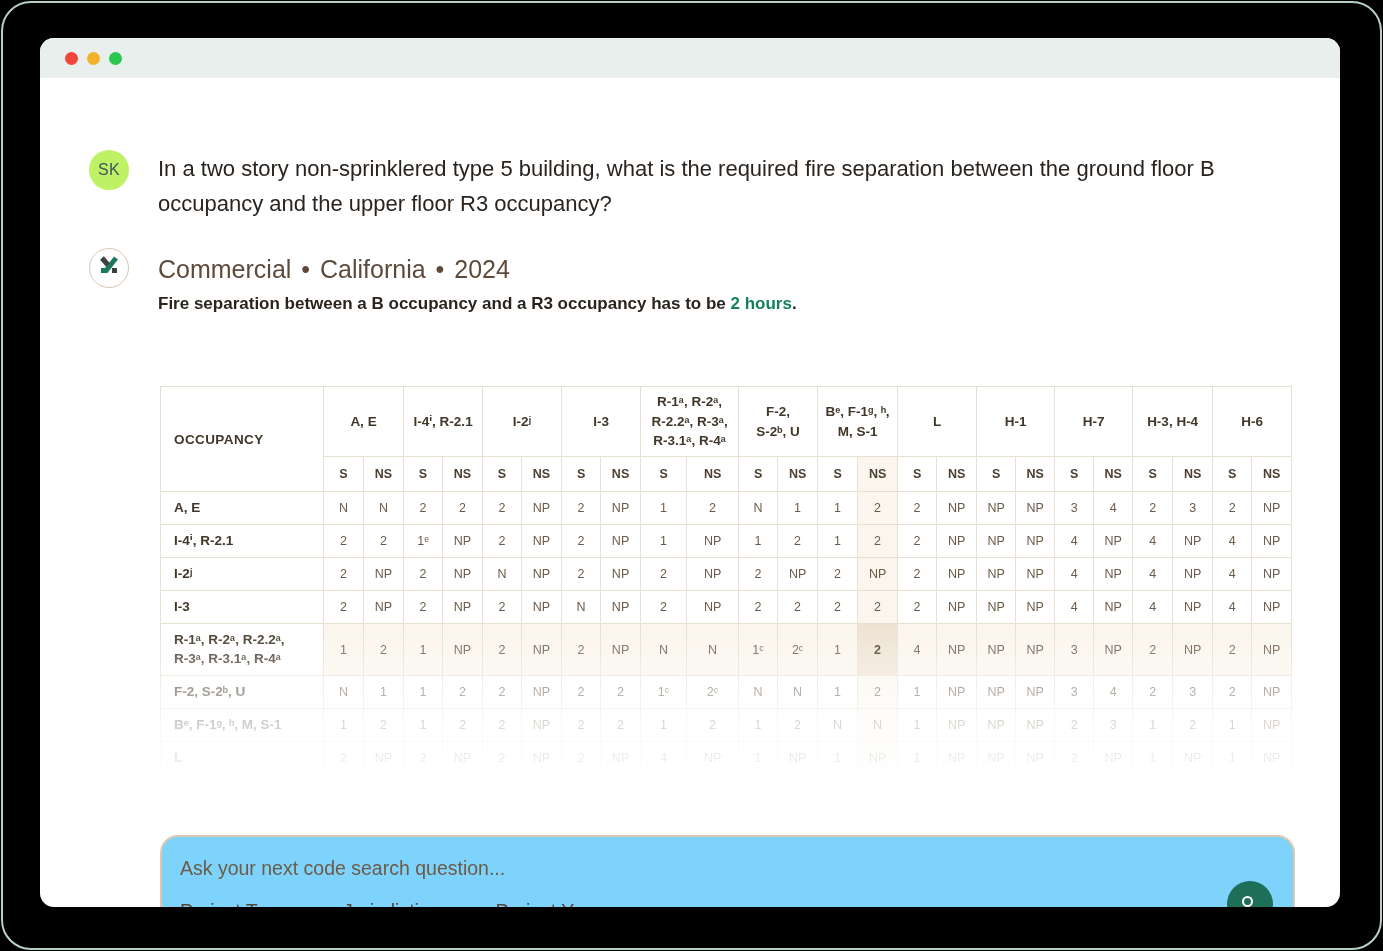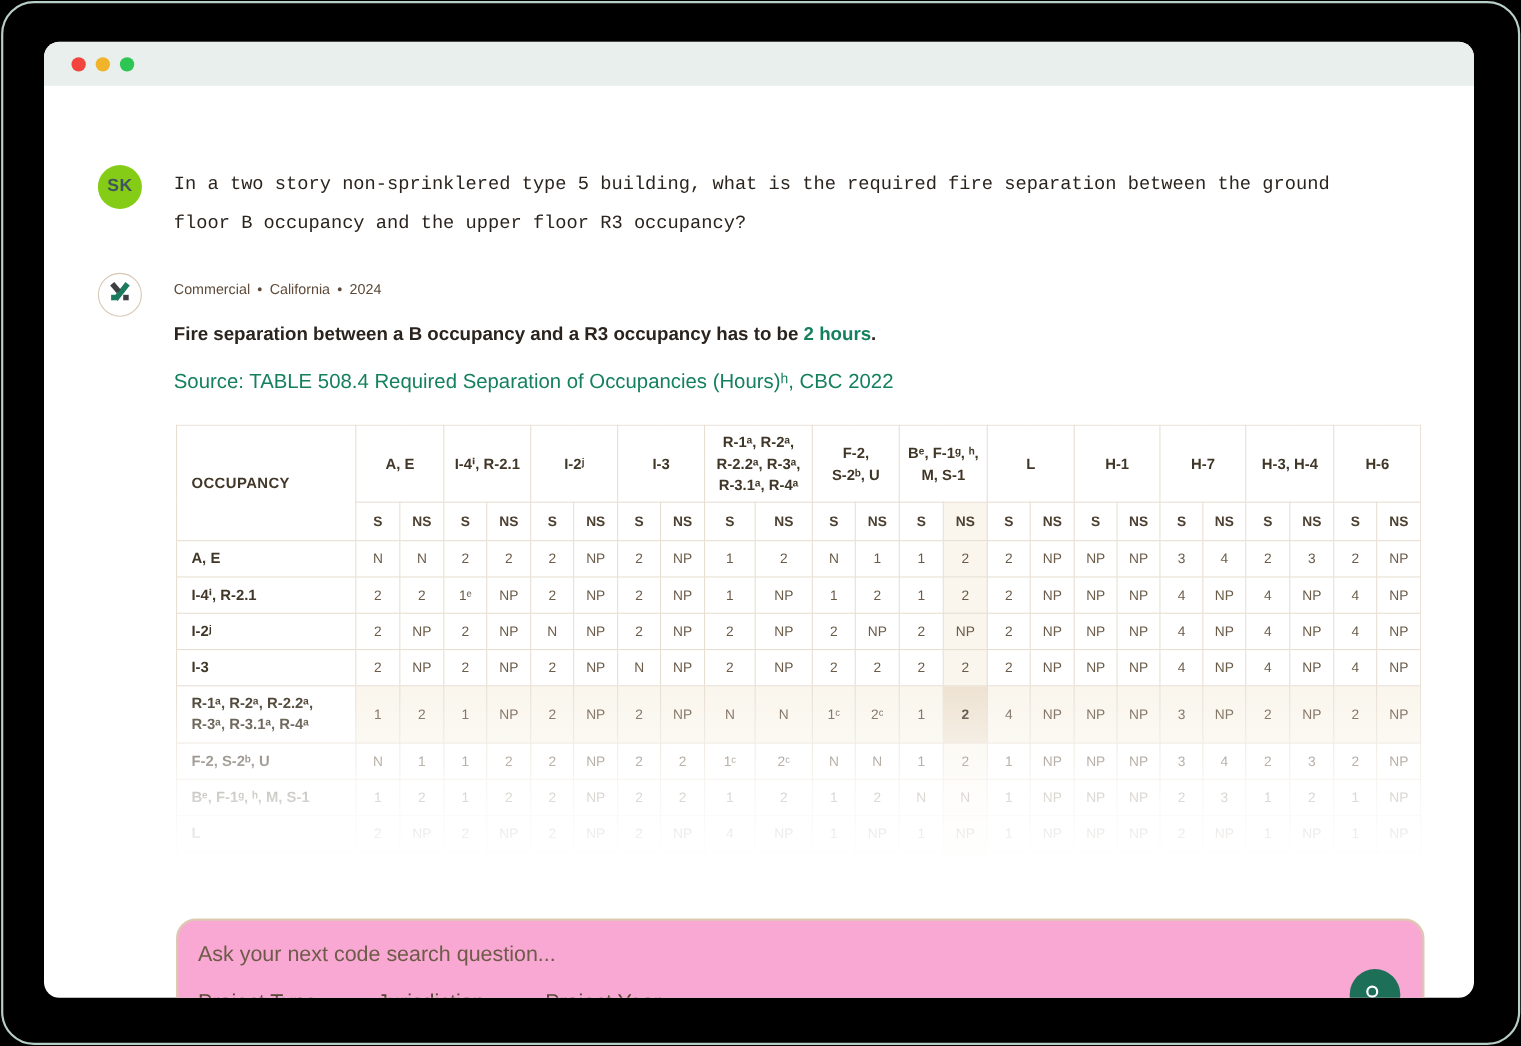--- a/index.html
+++ b/index.html
@@ -11,28 +11,28 @@
   .window { position: absolute; left: 40px; top: 38px; width: 1300px; height: 869px;
             background: #fff; border-radius: 14px; overflow: hidden; }
 
   .titlebar { height: 40px; background: #e9efec; display: flex; align-items: center; padding-left: 25px; gap: 9px; }
   .dot { width: 13px; height: 13px; border-radius: 50%; }
 
   .content { position: relative; width: 100%; height: 829px; }
 
   .avatar { position: absolute; width: 40px; height: 40px; border-radius: 50%;
             display: flex; align-items: center; justify-content: center; }
-  .avatar-user { left: 49px; top: 72px; background: #84cc16; color: #41545f;
-                 font-size: 16px; font-weight: 700; letter-spacing: 0.3px; }
+  .avatar-user { left: 49px; top: 72px; background: #bef264; color: #41545f;
+                 font-size: 16px; font-weight: 400; letter-spacing: 0.3px; }
   .avatar-ai { left: 49px; top: 170px; background: #fff; border: 1px solid #d8c7b4; }
 
   .question-text { position: absolute; left: 118px; top: 73px; width: 1110px;
-                   font-size: 17px; font-weight: 500; color: #2b241e; line-height: 35px; font-family: Liberation Mono, monospace; }
-
-  .context-line { position: absolute; left: 118px; top: 177px; font-size: 13px;
+                   font-size: 22px; font-weight: 500; color: #2b241e; line-height: 35px; }
+
+  .context-line { position: absolute; left: 118px; top: 177px; font-size: 25px;
                   color: #5d4a3a; font-weight: 500; word-spacing: 3px; }
   .answer-line { position: absolute; left: 118px; top: 216px; font-size: 17px;
                  font-weight: 600; color: #2b241e; }
   .answer-highlight { color: #15805f; }
   .source-link { position: absolute; left: 118px; top: 258px; font-size: 18.5px;
                  color: #15805f; font-weight: 500; cursor: pointer; }
 
   .table-wrap { position: absolute; left: 120px; top: 308px; width: 1132px; height: 415px; overflow: hidden; }
   .table-wrap::after { content: ""; position: absolute; left: 0; right: 0; bottom: 0; height: 175px;
                        background: linear-gradient(to bottom, rgba(255,255,255,0) 0%, rgba(255,255,255,0.75) 55%, #fff 92%); }
@@ -45,21 +45,21 @@
   th.sub { font-size: 12.5px; font-weight: 700; color: #4d4031; height: 35px; }
   tbody th.rowlabel { text-align: left; padding-left: 13px; font-size: 13.5px; font-weight: 700;
                       color: #413729; white-space: pre-line; line-height: 1.4; }
   tbody tr { height: 33px; }
   tbody tr.row-tall { height: 52px; }
   td { font-size: 12.5px; color: #6b5b49; }
   .hl-col, .hl-row { background: #faf6ed; }
   .hl-cross { background: #eee3d3; font-weight: 700; color: #4a3b2c; }
 
   .composer { position: absolute; left: 120px; top: 757px; width: 1135px; height: 110px;
-              border: 2px solid #ddc9b2; border-radius: 18px; background: #f9a8d4; }
+              border: 2px solid #ddc9b2; border-radius: 18px; background: #7dd3fc; }
   .composer-input { position: absolute; left: 18px; top: 20px; right: 80px;
                     font-size: 19.5px; color: #6d5b48; cursor: text; }
   .filters { position: absolute; left: 18px; bottom: 20px; display: flex; gap: 36px; align-items: center; }
   .filter { display: flex; align-items: center; gap: 10px; font-size: 19.5px; color: #564735;
             font-weight: 500; cursor: pointer; }
   .chev { width: 9px; height: 9px; border-right: 2px solid #564735; border-bottom: 2px solid #564735;
           transform: rotate(45deg) translateY(-3px); }
   .search-btn { position: absolute; right: 20px; bottom: 16px; width: 46px; height: 46px;
                 border-radius: 50%; background: #1e6f58; border: none; cursor: pointer;
                 display: flex; align-items: center; justify-content: center; }
@@ -94,21 +94,20 @@
           <rect x="4" y="14" width="5" height="5" fill="#1c7a5c"></rect>
           <rect x="15" y="14" width="5" height="5" fill="#3d4043"></rect>
         </svg>
       </span>
     </div>
 
     <div class="context-line">Commercial • California • 2024</div>
 
     <div class="answer-line"><span>Fire separation between a B occupancy and a R3 occupancy has to be </span><span class="answer-highlight">2 hours</span><span>.</span></div>
 
-    <div class="source-link">Source: TABLE 508.4 Required Separation of Occupancies (Hours)ʰ, CBC 2022</div>
 
     <div class="table-wrap">
       <table id="occupancy-table">
           <colgroup>
             <col style="width: 163px;">
             <col style="width: 40px;">
             <col style="width: 40px;">
             <col style="width: 39px;">
             <col style="width: 40px;">
             <col style="width: 39px;">

